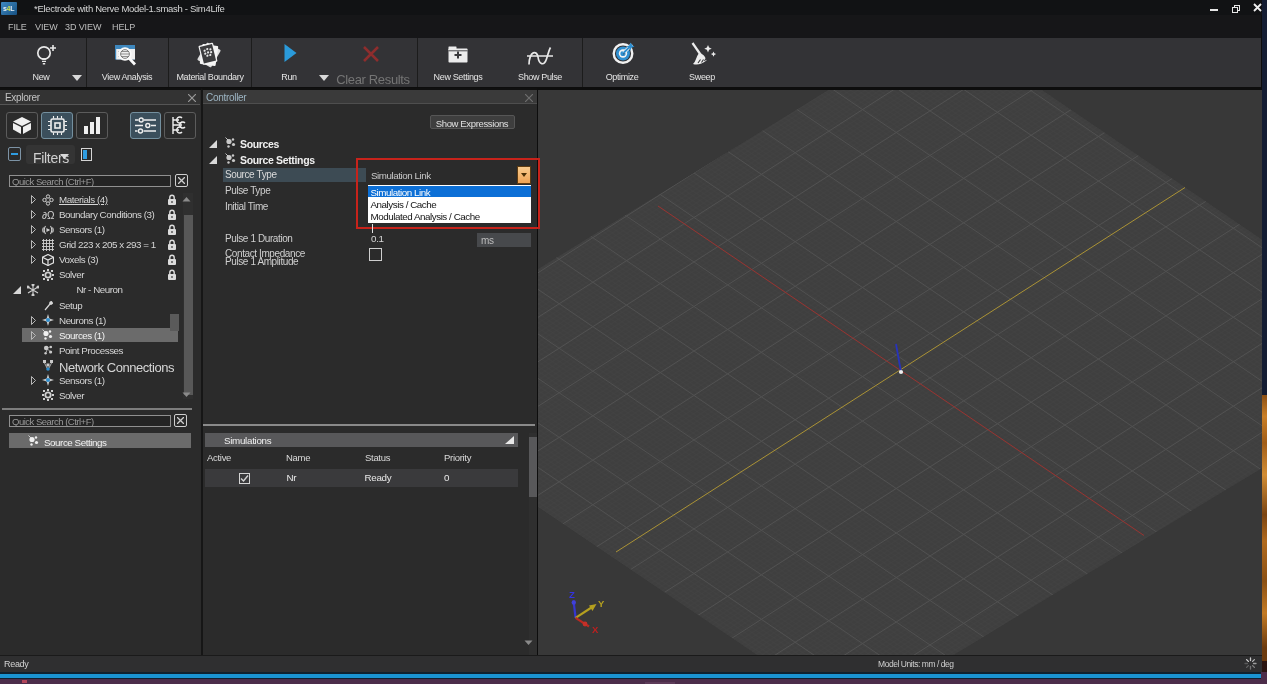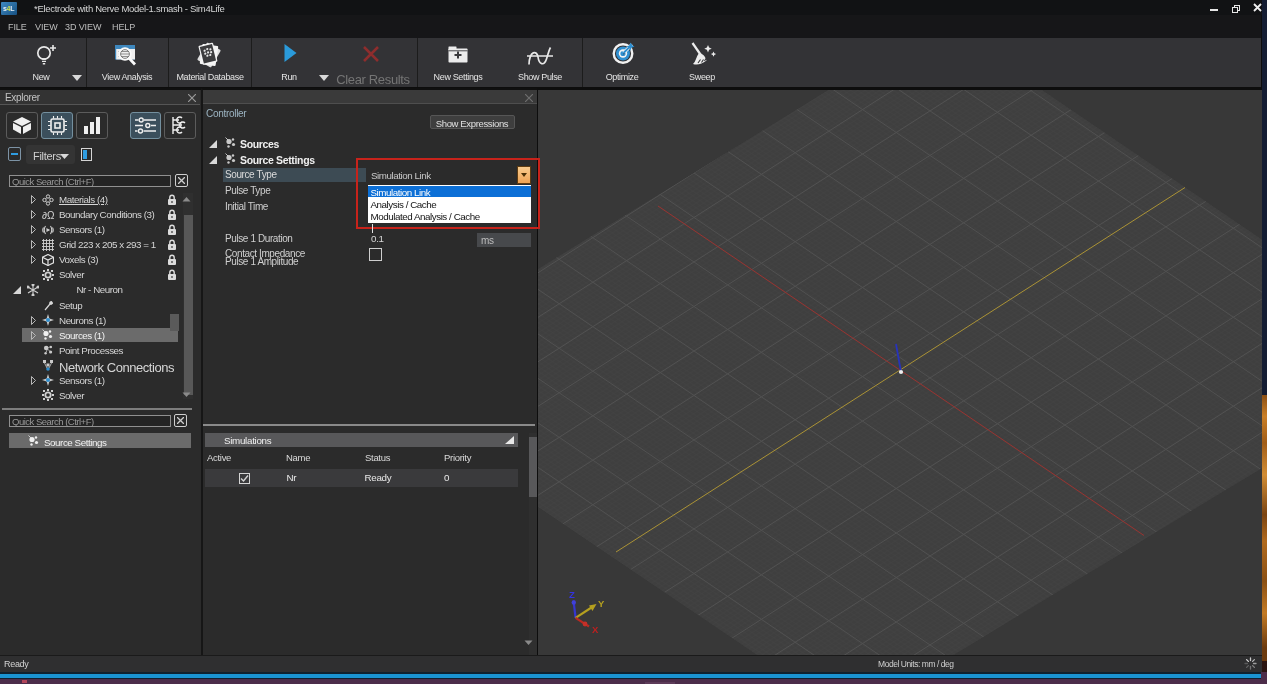--- a/index.html
+++ b/index.html
@@ -71,21 +71,21 @@
           <circle cx="15.5" cy="9" r="1.1"></circle>
           <circle cx="18.5" cy="10" r="1.1"></circle>
           <circle cx="12.5" cy="13" r="1.1"></circle>
           <circle cx="15.5" cy="12.5" r="1.1"></circle>
           <circle cx="18.5" cy="13" r="1.1"></circle>
           <circle cx="14" cy="15.5" r="1.1"></circle>
           <circle cx="17" cy="15.5" r="1.1"></circle>
         </g>
  </g>
 </svg>
-<div class="lbl" style="left:168px;top:72px;width:84px;text-align:center;font-size:9px;letter-spacing:-0.35px;color:#e4e4e4;">Material Database</div>
+<div class="lbl" style="left:168px;top:72px;width:84px;text-align:center;font-size:9px;letter-spacing:-0.35px;color:#e4e4e4;">Material Boundary</div>
 
 <svg class="abs" style="left:284px;top:44px;" width="13" height="18" viewBox="0 0 13 18">
       <polygon points="0.5,0 12.5,9 0.5,18" fill="#2a9ada"></polygon>
     </svg>
 <div class="lbl" style="left:258px;top:72px;width:62px;text-align:center;font-size:9px;letter-spacing:-0.35px;color:#e4e4e4;">Run</div>
 <svg class="abs" style="left:319px;top:75px;" width="10" height="6" viewBox="0 0 10 6">
       <polygon points="0,0 10,0 5,6" fill="#d8d8d8"></polygon>
     </svg>
 
 <svg class="abs" style="left:362px;top:45px;" width="18" height="18" viewBox="0 0 18 18">
@@ -173,21 +173,21 @@
   <path d="M3 1 v17 M3 4 h6 M3 9 h9 M3 14 h6"></path>
   <path d="M12 2 a3 3 0 1 0 0 4"></path>
         <path d="M15 7 a3 3 0 1 0 0 4"></path>
         <path d="M12 12 a3 3 0 1 0 0 4"></path>
  </g>
 </svg>
 
 <div class="abs" style="left:8px;top:147px;width:13px;height:14px;border:1.4px solid #7d93a5;border-radius:2px;"></div>
 <div class="abs" style="left:11px;top:153px;width:7px;height:2.4px;background:#2f9ce0;"></div>
 <div class="abs" style="left:26px;top:145px;width:49px;height:19px;background:#343434;border-radius:3px;"></div>
-<div class="lbl" style="left:33px;top:150px;font-size:11px;color:#cfcfcf;">Filters</div>
+<div class="lbl" style="left:33px;top:150px;font-size:14px;color:#cfcfcf;">Filters</div>
 <svg class="abs" style="left:60px;top:154px;" width="9" height="5" viewBox="0 0 9 5">
       <polygon points="0,0 9,0 4.5,5" fill="#d8d8d8"></polygon>
     </svg>
 <div class="abs" style="left:81px;top:148px;width:11px;height:13px;border:1.4px solid #d5d5d5;"></div>
 <div class="abs" style="left:83px;top:150px;width:3.6px;height:9px;background:#2f9ce0;"></div>
 
 <div class="abs" style="left:9px;top:174.5px;width:162px;height:12.5px;background:#242424;border:1px solid #909090;"></div>
 <div class="lbl" style="left:12px;top:176px;font-size:9.5px;letter-spacing:-0.5px;color:#989898;">Quick Search (Ctrl+F)</div>
 <div class="abs" style="left:175px;top:174px;width:13px;height:13px;border:1.6px solid #cfcfcf;border-radius:2px;"></div>
 <svg class="abs" style="left:178px;top:177px;" width="7" height="7" viewBox="0 0 7 7">
@@ -406,21 +406,21 @@
         <circle cx="8.5" cy="7.5" r="1.6"></circle>
         <circle cx="8" cy="2.5" r="1.2"></circle>
         <circle cx="3.5" cy="9.5" r="1.2"></circle>
       </g>
       <path d="M0.5 0.5 l2.5 2.5" stroke="#e8e8e8" stroke-width="0.8"></path>
     </svg>
 <div class="lbl" style="left:44px;top:436.5px;font-size:9.8px;letter-spacing:-0.45px;color:#f2f2f2;">Source Settings</div>
 
 <div class="abs" style="left:201px;top:88px;width:336px;height:568px;background:#2b2b2b;border-top:2px solid #0f0f0f;border-left:2px solid #161616;"></div>
 <div class="abs" style="left:203px;top:90px;width:334px;height:14px;background:#3a3a3a;border-bottom:1px solid #4e4e4e;"></div>
-<div class="lbl" style="left:206px;top:92px;font-size:10px;color:#9cb4c2;margin-top:16px;">Controller</div>
+<div class="lbl" style="left:206px;top:92px;font-size:10px;color:#9cb4c2;">Controller</div>
 <svg class="abs" style="left:525px;top:94px;" width="8" height="8" viewBox="0 0 8 8">
       <path d="M0 0 L8 8 M8 0 L0 8" stroke="#6e6e6e" stroke-width="1.2"></path>
     </svg>
 <div class="abs" style="left:429.5px;top:115px;width:85px;height:14px;background:#3e3e3e;border:1px solid #565656;border-radius:2px;"></div>
 <div class="lbl" style="left:429.5px;top:117.5px;width:85px;text-align:center;font-size:9.5px;letter-spacing:-0.35px;color:#e0e0e0;">Show Expressions</div>
 
 <svg class="abs" style="left:209px;top:140px;" width="8" height="8" viewBox="0 0 8 8">
       <polygon points="8,0 8,8 0,8" fill="#d8d8d8"></polygon>
     </svg>
 <svg class="abs" style="left:225px;top:137px;" width="12" height="12" viewBox="0 0 12 12">

